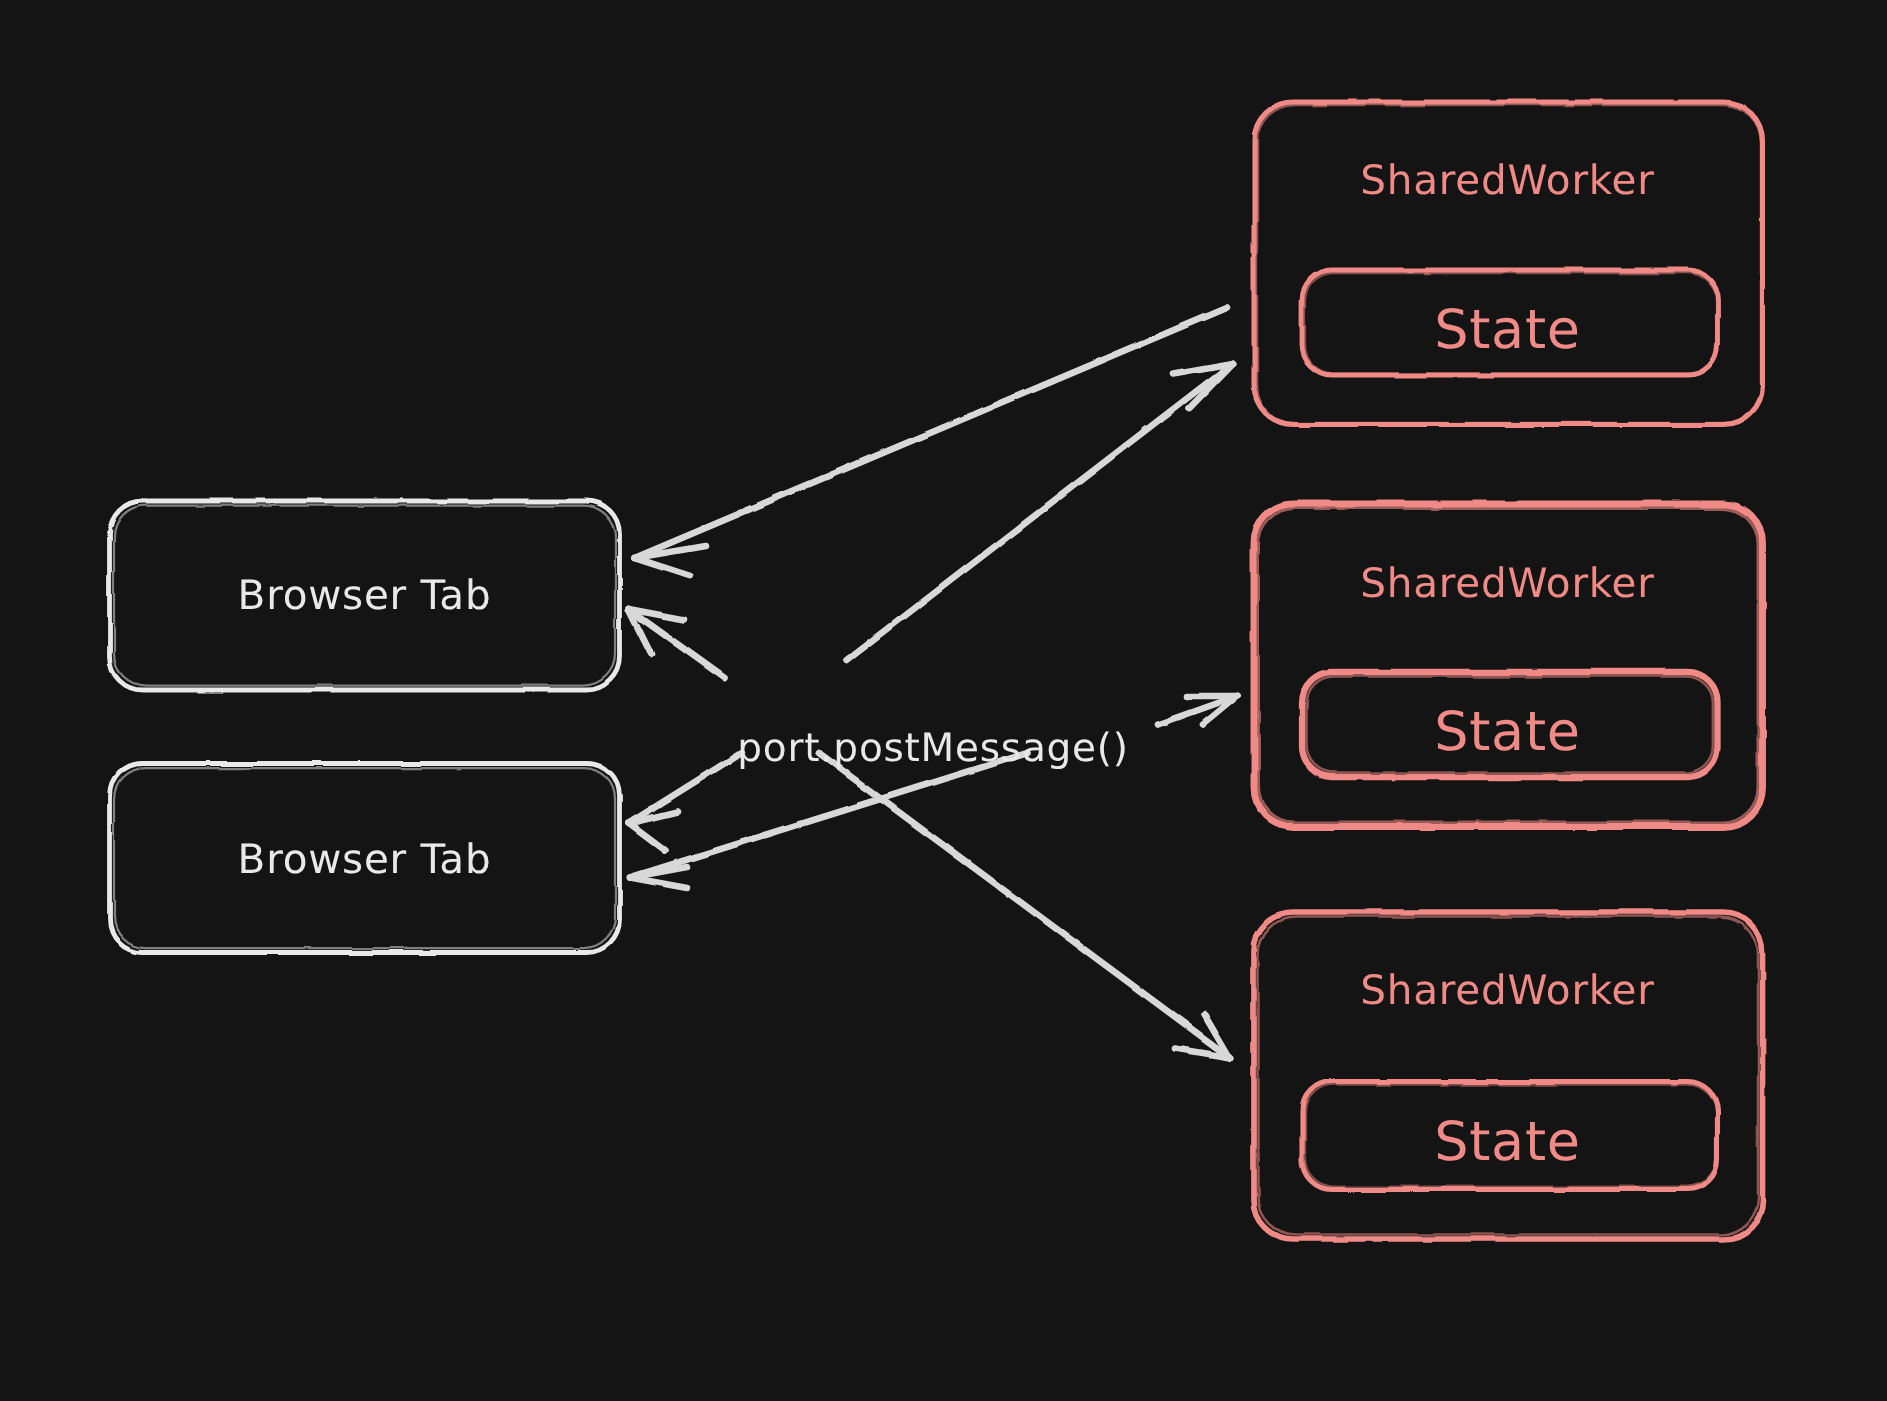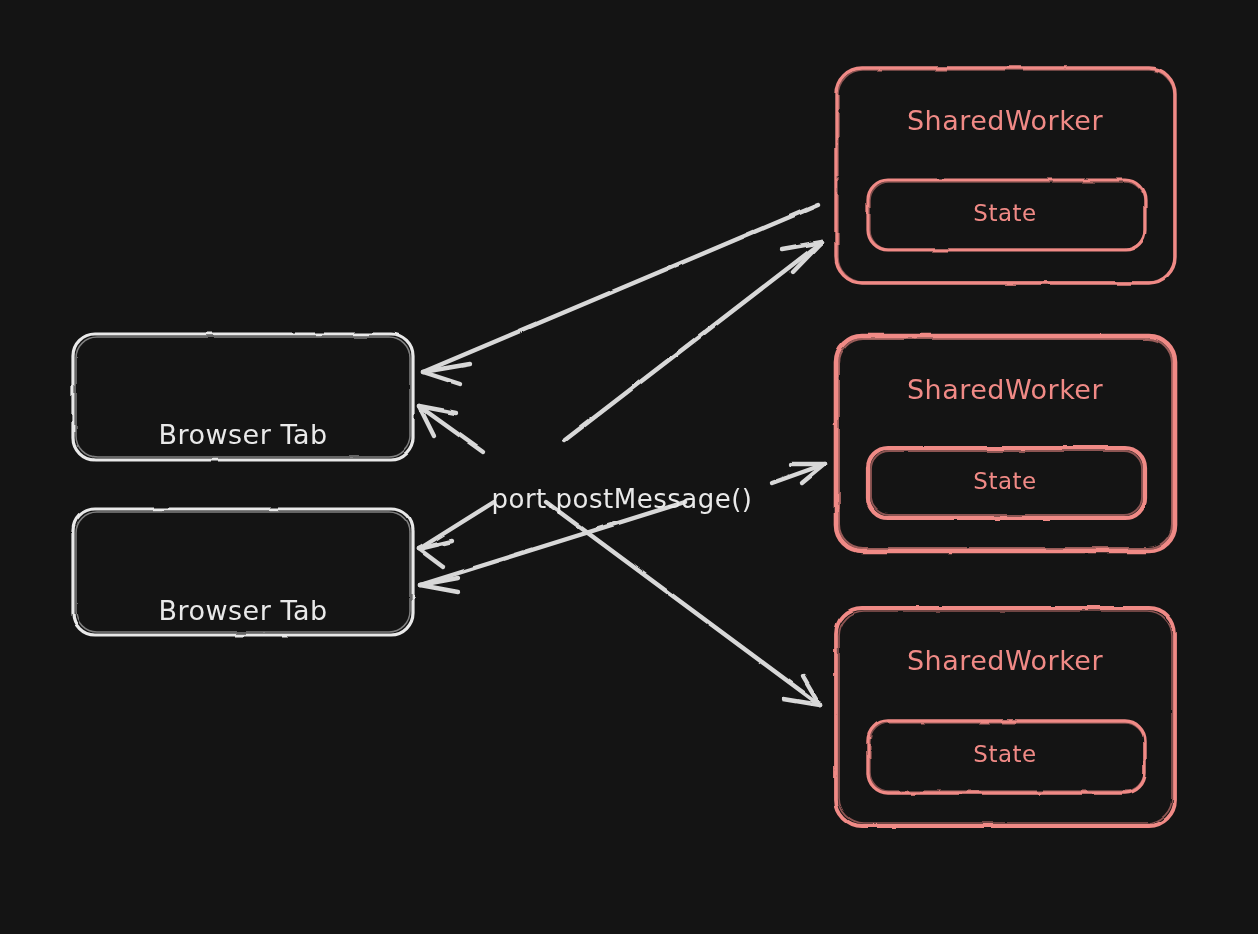--- a/index.html
+++ b/index.html
@@ -31,28 +31,27 @@
     letter-spacing: 0.5px;
     text-align: right;
   }
   .lbl-worker {
     color: #f08a86;
     font-size: 27px;
     font-weight: 400;
   }
   .lbl-state {
     color: #f08a86;
-    font-size: 23px;
+    font-size: 36px;
     font-weight: 400;
   }
   .lbl-tab {
     color: #e9e9e9;
     font-size: 27px;
     font-weight: 400;
-    margin-top: 37px;
   }
   .lbl-edge {
     color: #e9e9e9;
     font-size: 26px;
     font-weight: 400;
   }
   .ctr { transform: translateX(-50%); }
 </style>
 </head>
 <body>

